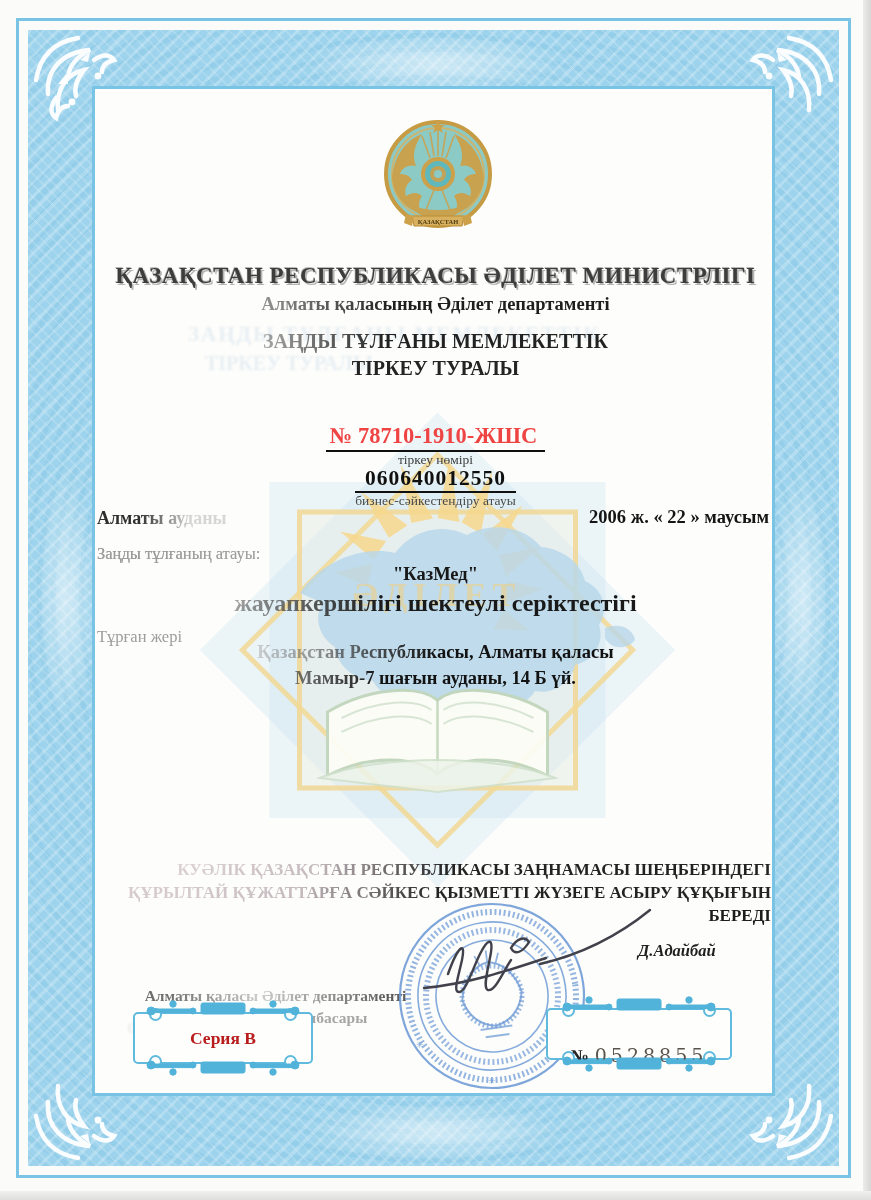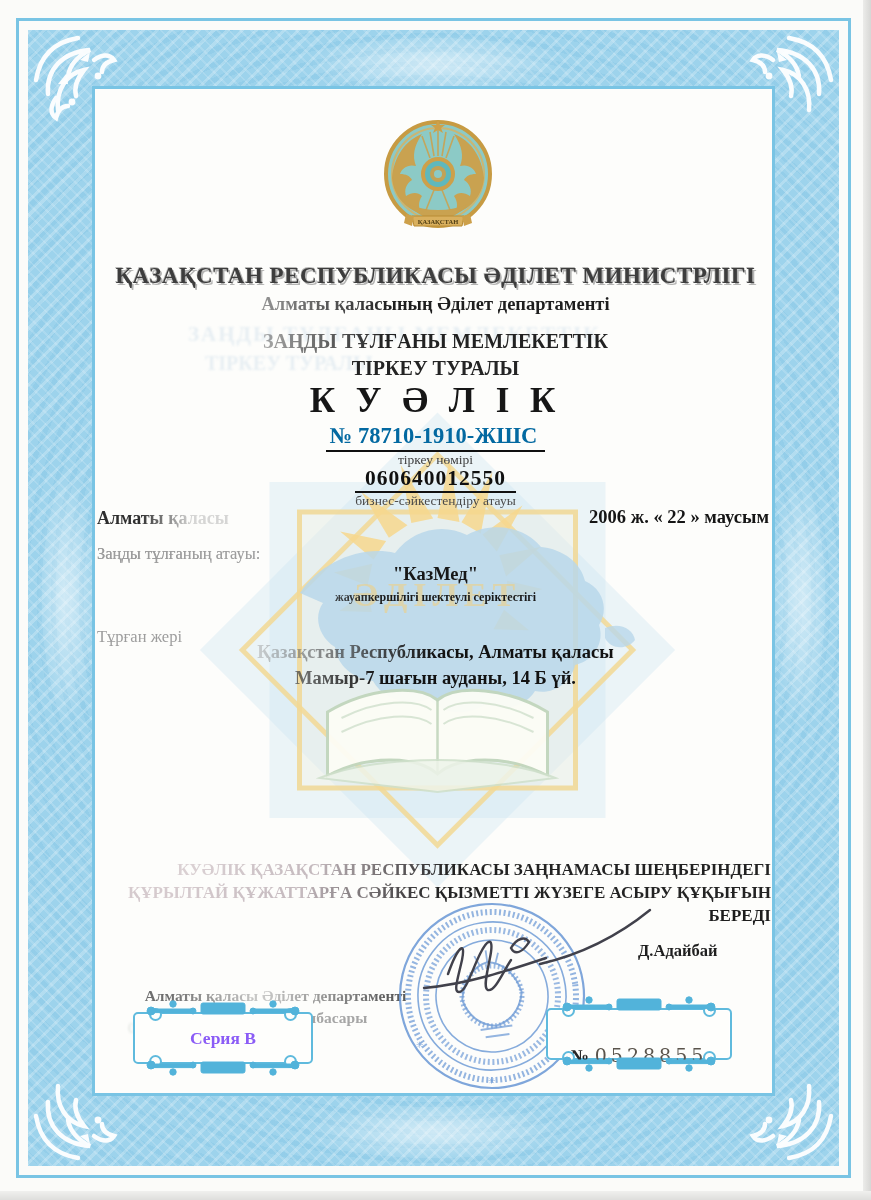--- a/index.html
+++ b/index.html
@@ -44,67 +44,67 @@
     top:263px;font-size:23px;font-weight:bold;letter-spacing:.5px;color:#3d3d3d;
     text-shadow:1.8px 1.8px 0 rgba(120,120,120,.55), -0.6px -0.6px 0 rgba(80,80,80,.4);
   }
   .dept{top:294px;font-size:18.5px;font-weight:bold;
     background-image:linear-gradient(90deg, rgba(150,150,150,.40) 0 22%, #1e1e1e 45%);}
   .sub1{top:330px;font-size:20px;font-weight:bold;
     background-image:linear-gradient(90deg, rgba(130,130,130,.35) 0 26%, #222 44%);}
   .sub2{top:357px;font-size:20px;font-weight:bold;color:#242424;}
   .title{top:381px;font-size:35px;font-weight:bold;letter-spacing:6px;color:#161616;}
   .regnum-wrap{top:423px;}
-  .regnum{display:inline-block;font-size:22.5px;font-weight:bold;color:#0369a1;border-bottom:2.5px solid #101010;padding:0 8px 1px 4px;}
+  .regnum{display:inline-block;font-size:22.5px;font-weight:bold;color:#ef4444;border-bottom:2.5px solid #101010;padding:0 8px 1px 4px;}
   .cap1{top:452px;font-size:13.5px;color:#3e3e3e;}
   .bin-wrap{top:466px;}
   .bin{display:inline-block;font-size:21.5px;font-weight:bold;color:#101010;border-bottom:2.5px solid #101010;padding:0 10px 0 10px;letter-spacing:1px;}
   .cap2{top:493px;font-size:13.5px;color:#4a4a4a;}
   .city{top:508px;left:97px;font-size:18px;font-weight:bold;
     background-image:linear-gradient(90deg, #2e2e2e 0 32%, rgba(165,165,165,.45) 72%);}
   .docdate{top:507px;right:102px;font-size:18.5px;font-weight:bold;color:#151515;text-align:right;}
   .entity-label{top:544px;left:97px;font-size:16.5px;color:#9d9d9d;filter:blur(.35px);
     background-image:linear-gradient(90deg, #8f8f8f 0 28%, rgba(175,175,175,.35));}
   .company{top:564px;font-size:18.5px;font-weight:bold;color:#171717;}
-  .company-type{top:590px;font-size:12px;font-weight:bold;
+  .company-type{top:590px;font-size:24px;font-weight:bold;
     background-image:linear-gradient(90deg, rgba(160,160,160,.40) 0 20%, #191919 44%);text-align:center;}
   .loc-label{top:627px;left:97px;font-size:16.5px;color:#9d9d9d;filter:blur(.35px);}
   .addr1{top:642px;font-size:18.5px;font-weight:bold;
     background-image:linear-gradient(90deg, rgba(150,150,150,.45) 0 30%, #121212 50%);}
   .addr2{top:668px;font-size:18.5px;font-weight:bold;
     background-image:linear-gradient(90deg, rgba(150,150,150,.50) 0 26%, #121212 44%);}
   .grant{top:858px;left:100px;width:671px;text-align:right;font-size:17px;font-weight:bold;line-height:23px;}
   .grant .l1{background-image:linear-gradient(90deg, rgba(165,140,150,.40) 0 14%, rgba(150,130,140,.55) 32%, #222 52%);}
   .grant .l2{background-image:linear-gradient(90deg, rgba(165,140,150,.45) 0 12%, rgba(150,130,140,.55) 30%, #232323 50%);}
   .grant .l3{color:#1d1d1d;}
   .signer-block{top:938px;left:128px;width:295px;text-align:center;font-size:15.5px;font-weight:bold;line-height:22px;}
   .signer-l1{background-image:linear-gradient(90deg, #6e6e6e 0 14%, rgba(155,155,155,.50) 45%, #5d5d5d 88%);margin-top:47px;}
   .signer-l2{color:#a6a6a6;filter:blur(.4px);}
-  .signer-name{top:941px;left:638px;font-size:16.5px;font-weight:bold;color:#1f1f1f;}
+  .signer-name{top:941px;left:638px;font-size:16.5px;font-weight:bold;color:#1f1f1f;font-style:italic;}
   
   .ghost{position:absolute;color:#8fb4d2;opacity:.20;filter:blur(1.2px);font-weight:bold;}
   .ghost1{top:322px;left:188px;font-size:21px;letter-spacing:2px;}
   .ghost2{top:352px;left:205px;font-size:20px;}
   .ghost-serial{top:1020px;left:128px;font-size:15px;color:#9aa79e;opacity:.30;filter:blur(1px);letter-spacing:2px;}
   
   .emblem{position:absolute;left:378px;top:116px;width:120px;height:122px;}
   
   .seal{position:absolute;left:392px;top:898px;width:200px;height:195px;opacity:.88;}
   .signature{position:absolute;left:378px;top:896px;width:300px;height:115px;}
   
   .serial-box{
     position:absolute;height:48px;border:2.5px solid #5fbadd;border-radius:5px;background:#fefefc;
     display:flex;align-items:center;justify-content:center;
     box-shadow:inset 0 0 0 1px rgba(255,255,255,.8);
   }
   .serial-box .notch{position:absolute;width:9px;height:9px;border:2.5px solid #5fbadd;border-radius:50%;background:#fefefc;}
   .n-tl{top:-6px;left:14px;} .n-tr{top:-6px;right:14px;} .n-bl{bottom:-6px;left:14px;} .n-br{bottom:-6px;right:14px;}
   .box-series{left:133px;top:1012px;width:176px;}
   .box-number{left:546px;top:1008px;width:182px;}
-  .series-text{font-size:17.5px;font-weight:bold;color:#8b5cf6;}
+  .series-text{font-size:17.5px;font-weight:bold;color:#b91c1c;}
   .number-text{font-size:18px;color:#34302c;margin-top:42px;}
   .number-text .no{font-weight:bold;font-size:18px;color:#262626;margin-right:6px;}
   .number-text .digits{font-family:"DejaVu Serif", serif;letter-spacing:4px;color:#5a544c;font-size:19px;}
   .bolt-row{position:absolute;left:50%;transform:translateX(-50%);width:160px;height:18px;}
   .bolt-top{top:-15px;} .bolt-bottom{bottom:-15px;}
 </style>
 </head>
 <body>
 
 <div class="page">
@@ -241,32 +241,31 @@
   </svg>
 
   <div class="ghost ghost1">ЗАҢДЫ ТҰЛҒАНЫ МЕМЛЕКЕТТІК</div>
   <div class="ghost ghost2">ТІРКЕУ ТУРАЛЫ</div>
   <div class="ghost-serial abs">0528855</div>
 
   <div class="abs ctr ministry">ҚАЗАҚСТАН РЕСПУБЛИКАСЫ ӘДІЛЕТ МИНИСТРЛІГІ</div>
   <div class="abs ctr sub1 txt-clip">ЗАҢДЫ ТҰЛҒАНЫ МЕМЛЕКЕТТІК</div>
   <div class="abs ctr dept txt-clip">Алматы қаласының Әділет департаменті</div>
   <div class="abs ctr sub2">ТІРКЕУ ТУРАЛЫ</div>
-  <div class="abs ctr title">К У Ә Л І К</div>
 
   <div class="abs ctr regnum-wrap">
     <span class="regnum">№ 78710-1910-ЖШС</span>
   </div>
   <div class="abs ctr cap1">тіркеу нөмірі</div>
   <div class="abs ctr bin-wrap">
     <span class="bin">060640012550</span>
   </div>
   <div class="abs ctr cap2">бизнес-сәйкестендіру атауы</div>
 
-  <div class="abs city txt-clip">Алматы қаласы</div>
+  <div class="abs city txt-clip">Алматы ауданы</div>
   <div class="abs docdate">2006 ж. « 22 » маусым</div>
 
   <div class="abs entity-label txt-clip">Заңды тұлғаның атауы:</div>
   <div class="abs ctr company">"КазМед"</div>
   <div class="abs ctr company-type txt-clip">жауапкершілігі шектеулі серіктестігі</div>
 
   <div class="abs loc-label">Тұрған жері</div>
   <div class="abs ctr addr1 txt-clip">Қазақстан Республикасы, Алматы қаласы</div>
   <div class="abs ctr addr2 txt-clip">Мамыр-7 шағын ауданы,  14 Б үй.</div>
 

